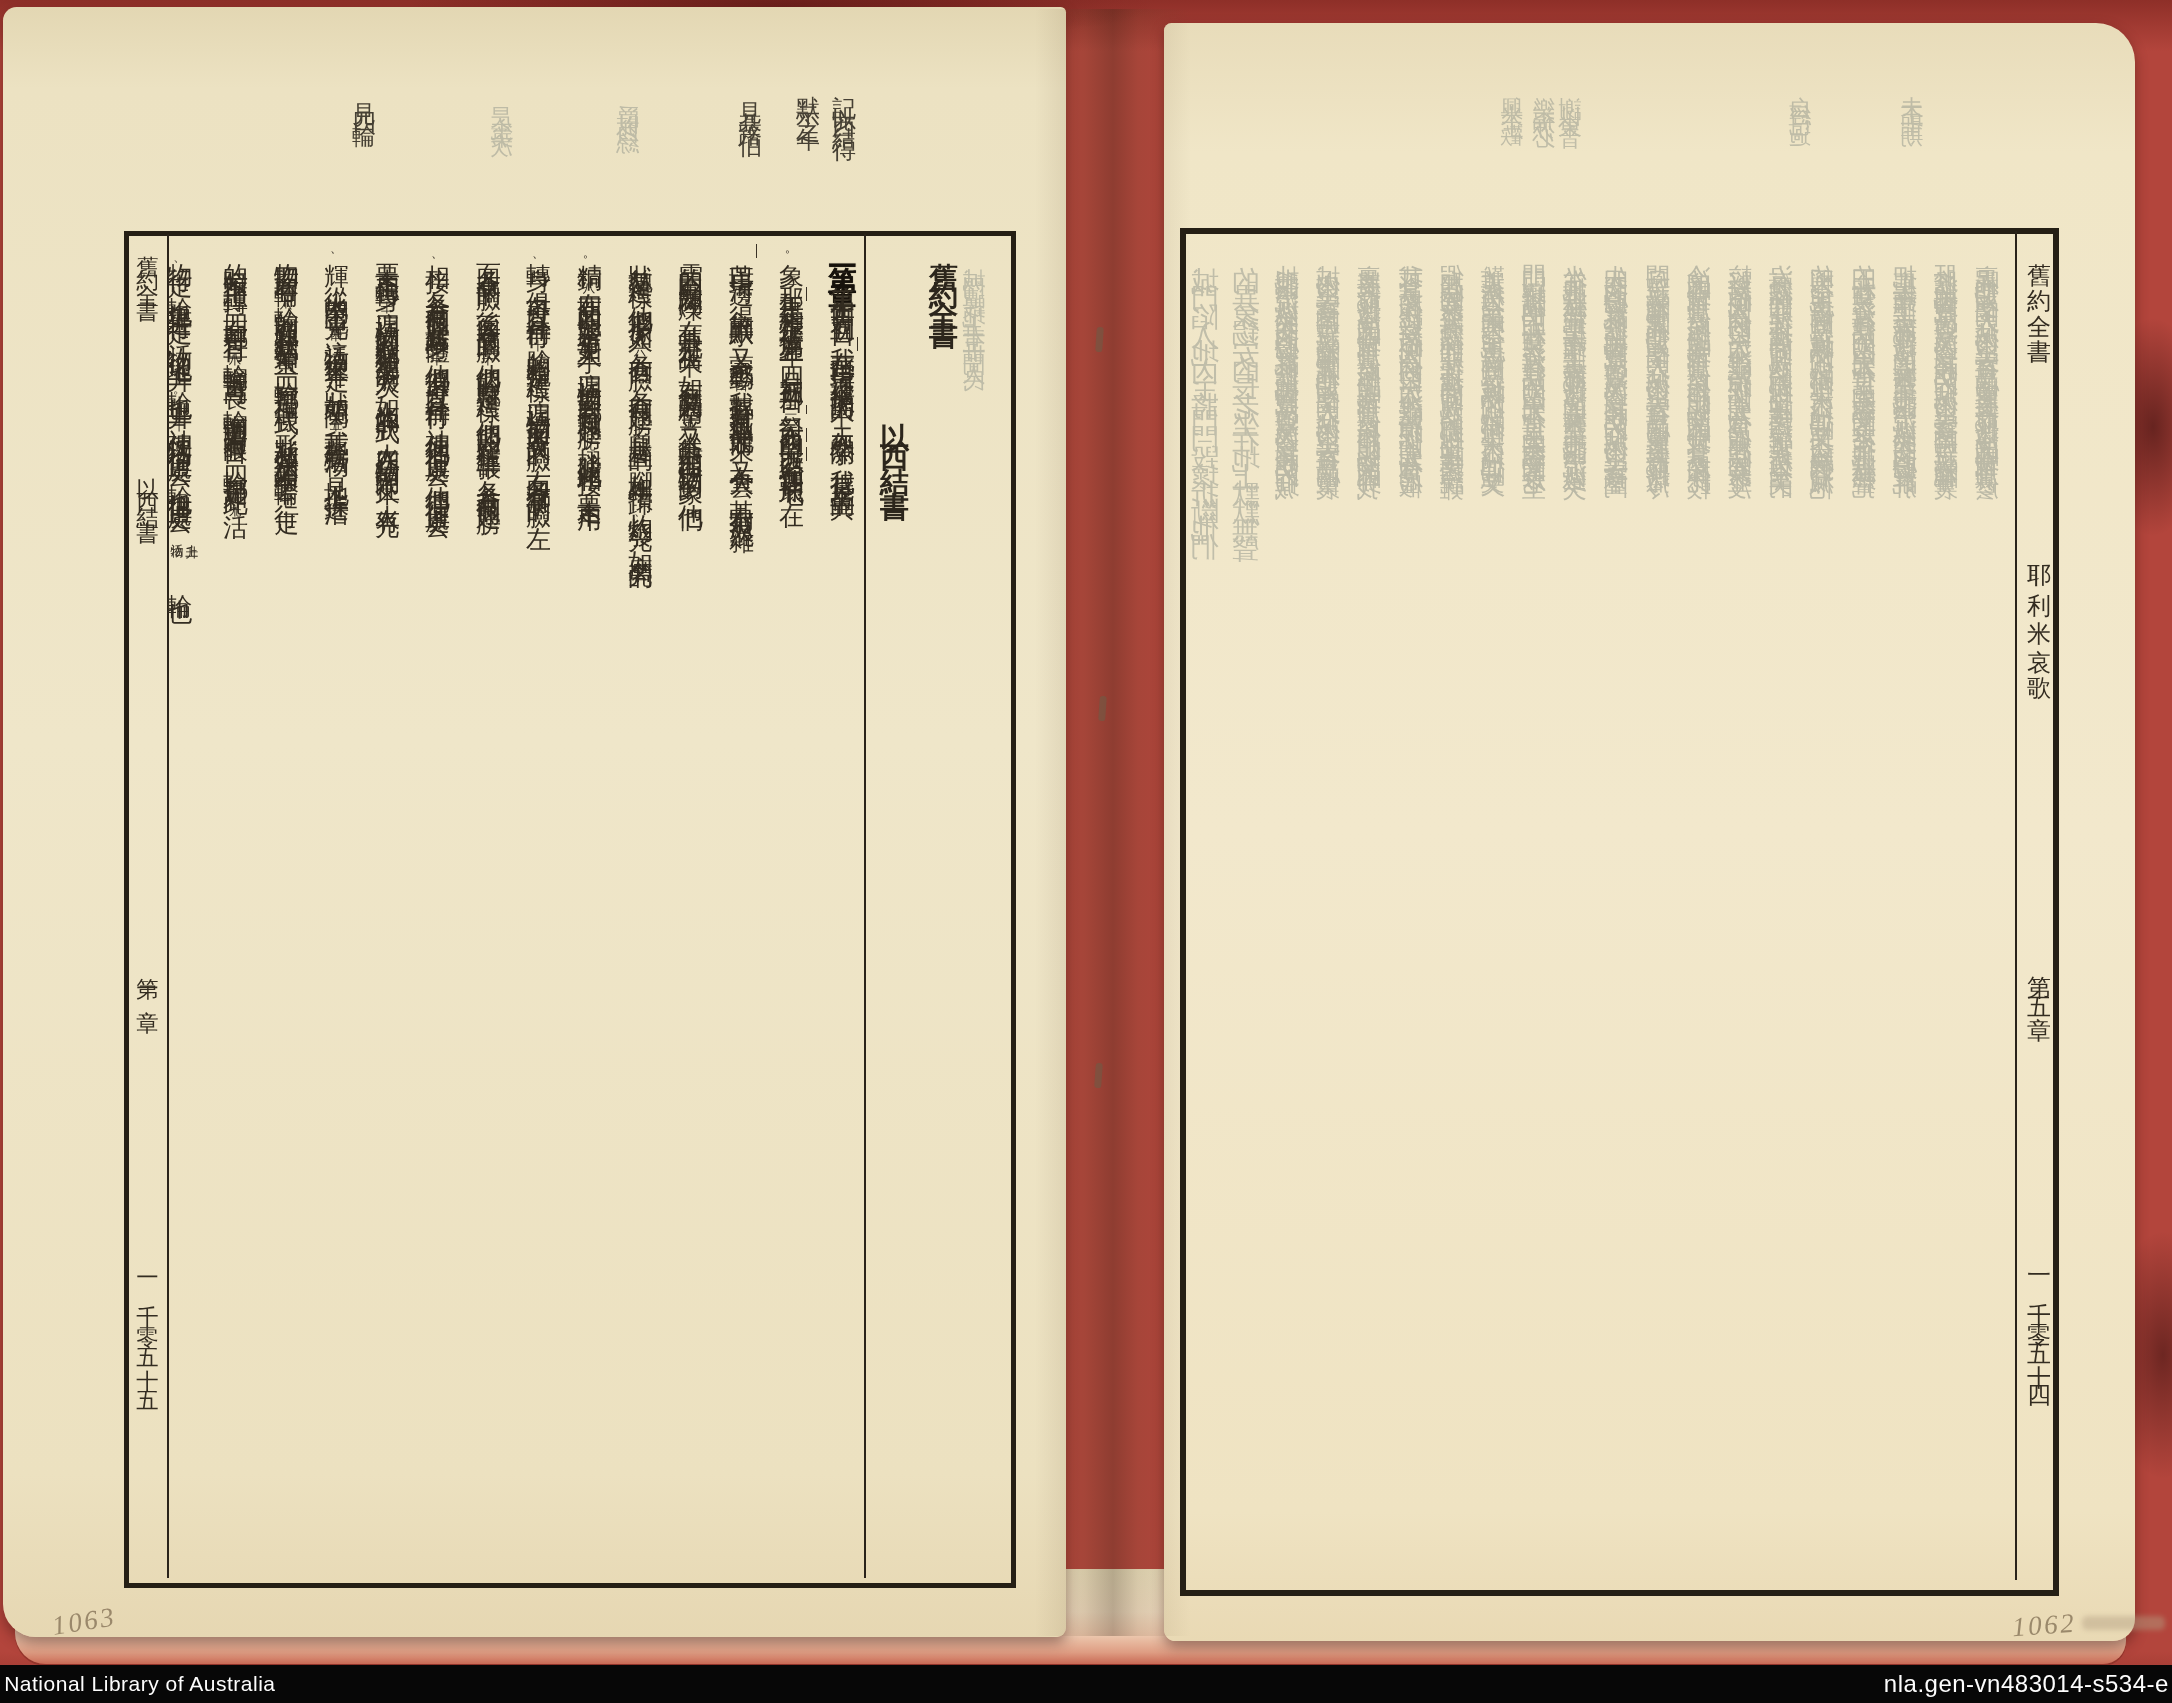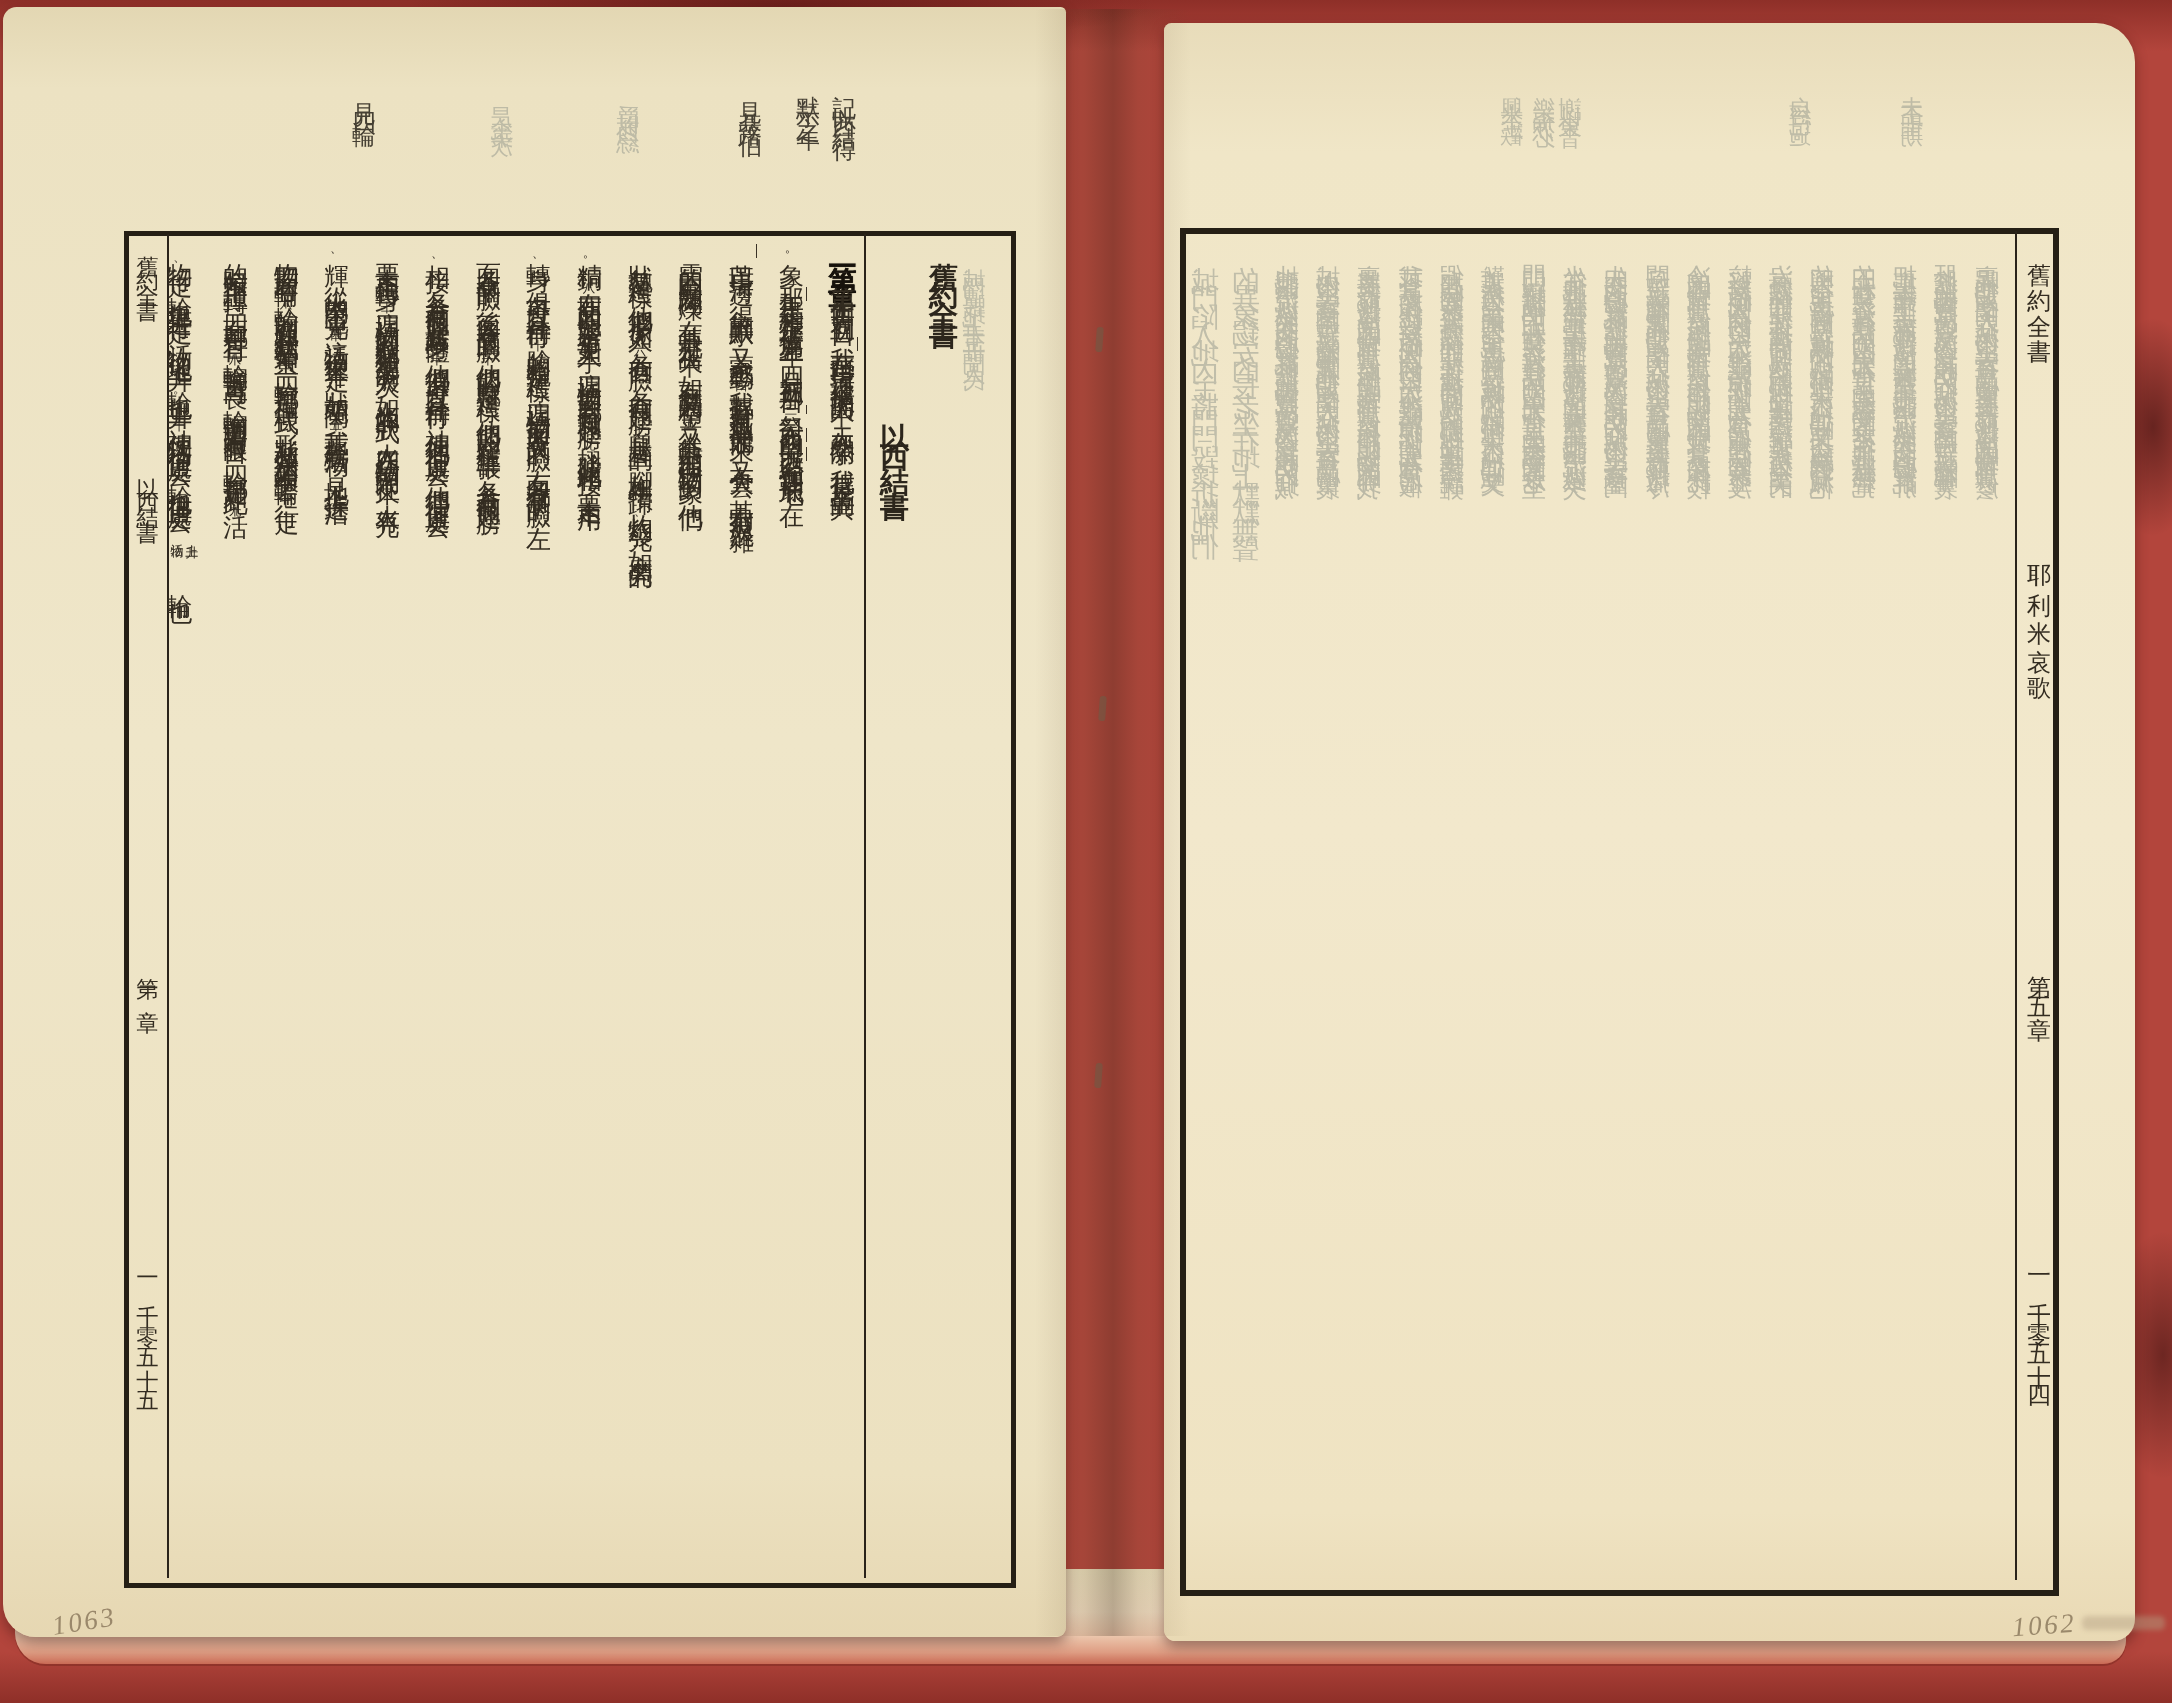--- a/index.html
+++ b/index.html
@@ -146,15 +146,19 @@
       <div class="bleed" style="left: 1683px; top: 245px; height: 1335px;">冷的民哪我可用甚麼向你證明呢我可用甚麼與你相比呢錫安的民哪我可拿甚麼和你比較</div>
       <div class="bleed" style="left: 1724px; top: 245px; height: 1335px;">較好安慰你呢因為你的裂口大如海誰能醫治你呢你的先知為你見虛假和愚昧的異象並沒</div>
       <div class="bleed" style="left: 1765px; top: 245px; height: 1335px;">沒有顯露你的罪孽使你被擄的歸回凡過路的都向你拍掌嗤笑搖頭說難道人所稱為全美的</div>
       <div class="bleed" style="left: 1806px; top: 245px; height: 1335px;">的稱為全地所喜悅的就是這城嗎你的仇敵都向你大大張口他們嗤笑又切齒說我們吞滅他</div>
       <div class="bleed" style="left: 1848px; top: 245px; height: 1335px;">的王和首領落在沒有律法的列國中先知不得見主的異象錫安的長老坐在地上默默無聲把</div>
       <div class="bleed" style="left: 1889px; top: 245px; height: 1335px;">把塵土揚在頭上腰束麻布耶路撒冷的處女垂頭至地我眼中流淚以致失明我的心腸擾亂肝</div>
       <div class="bleed" style="left: 1930px; top: 245px; height: 1335px;">肝膽塗地都因我眾民遭毀滅又因孩童和吃奶的在城內街上發昏孩童問母親說穀酒在哪裏</div>
       <div class="bleed" style="left: 1971px; top: 245px; height: 1335px;">裏呢他們如受傷的人在城內街上發昏在母親的懷裏將要喪命耶路撒冷的民哪我可用甚麼</div>
     </div>
 
+  <div class="bar">
+    <span class="l">National Library of Australia</span>
+    <span class="r">nla.gen-vn483014-s534-e</span>
+  </div>
 
 </div>
 
 
 </body></html>

